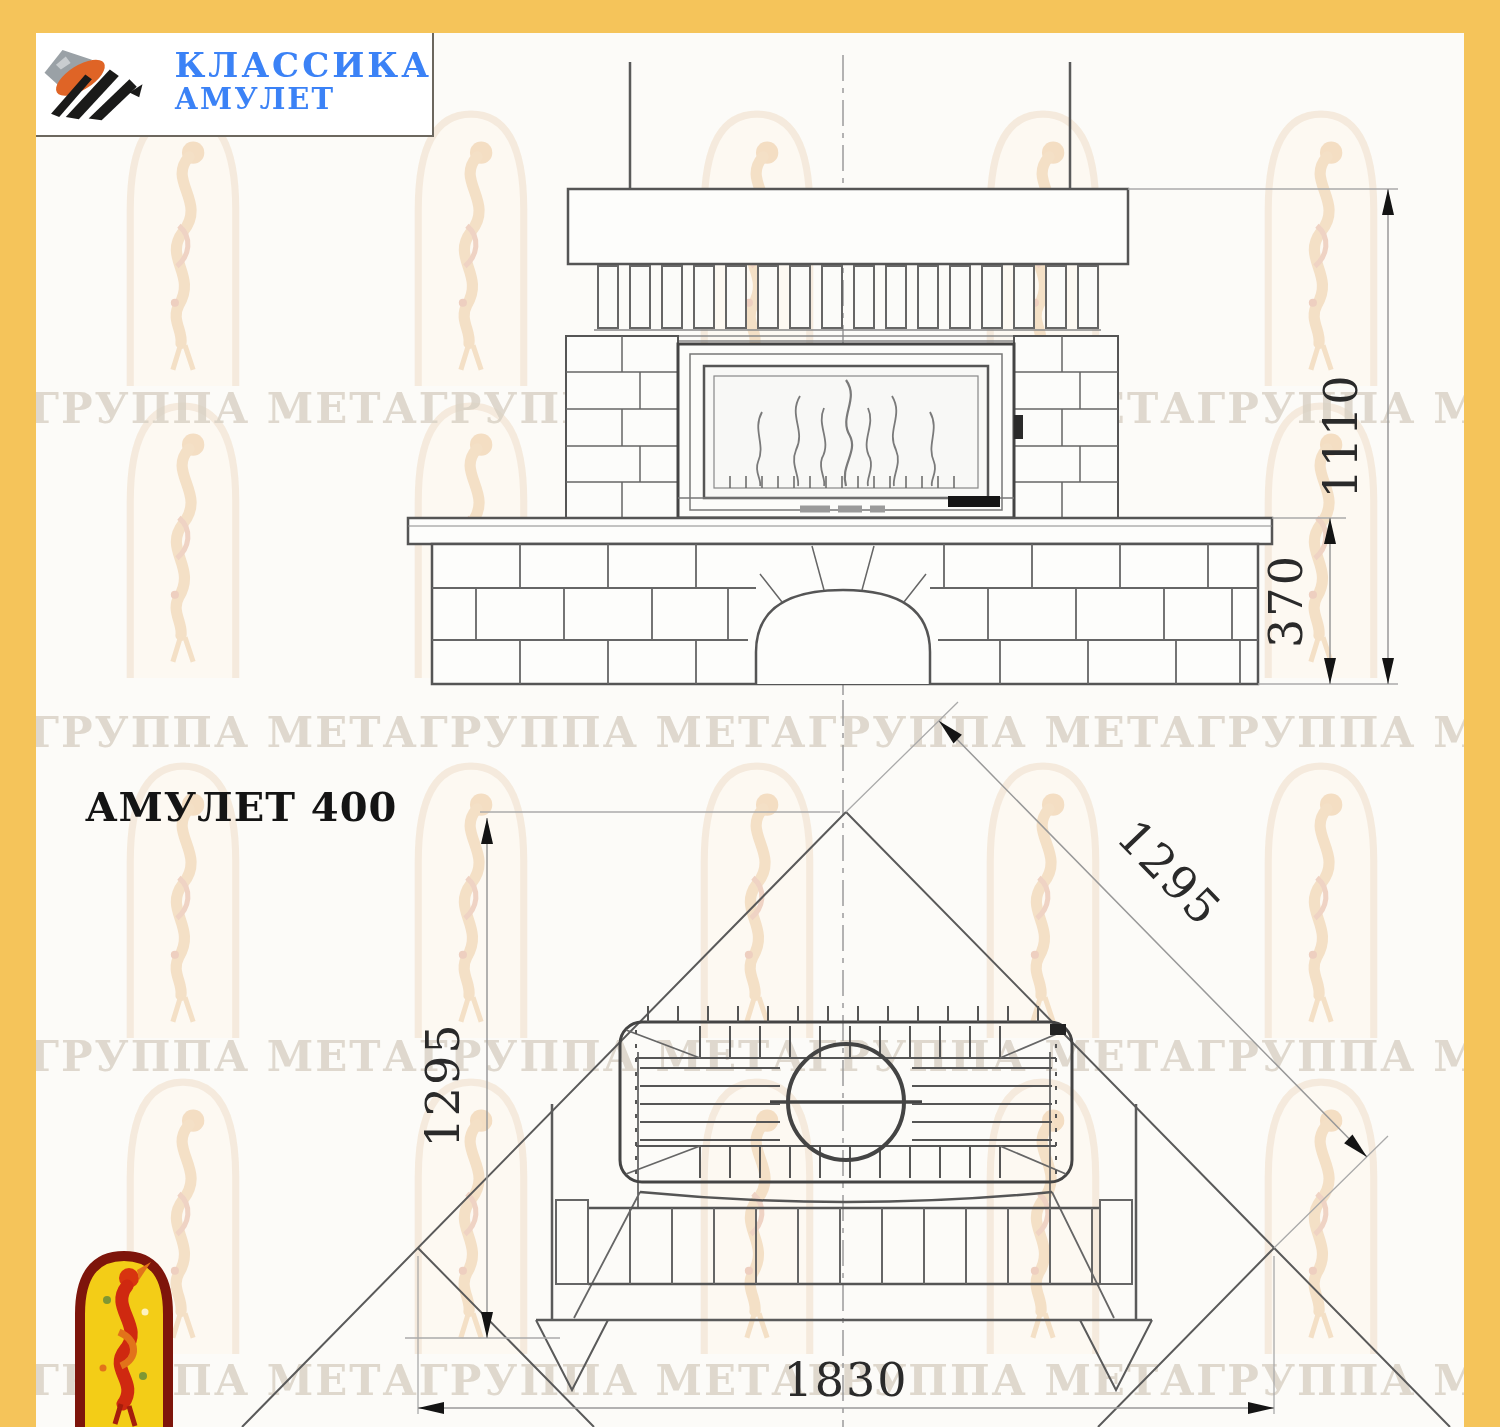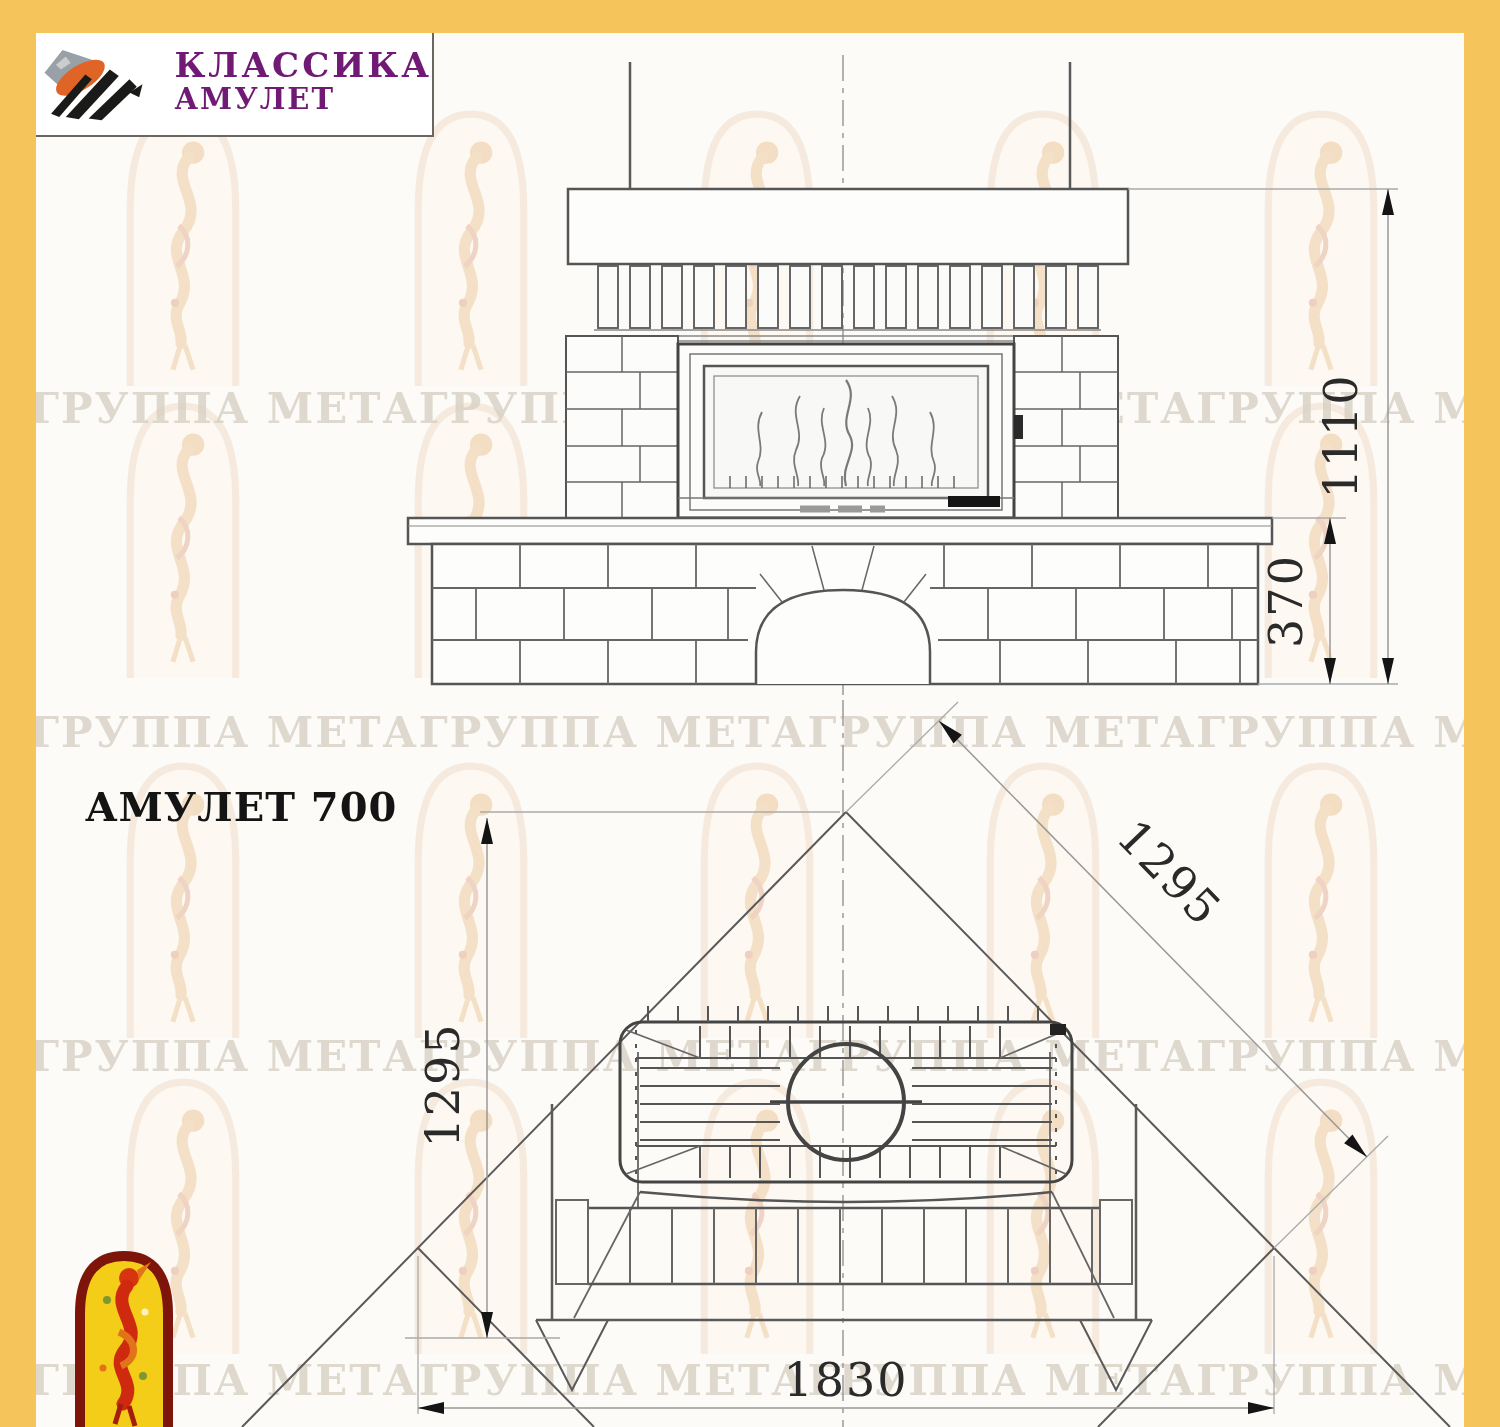--- a/index.html
+++ b/index.html
@@ -19,21 +19,21 @@
     font-size:42px; letter-spacing:2px; color:#d7cfc2; opacity:.78;
     white-space:nowrap; overflow:hidden;
   }
   #drawing{position:absolute;left:0;top:0;z-index:3;}
   #logo-box{
     position:absolute; left:28px; top:25px; width:402px; height:108px;
     background:#ffffff; border:2px solid #6c675e; z-index:4;
     display:flex; align-items:center;
   }
   #logo-graphic{margin-left:8px;}
-  #logo-text{margin-left:14px; color:#701a75; font-weight:bold; line-height:1.05;}
+  #logo-text{margin-left:14px; color:#3b82f6; font-weight:bold; line-height:1.05;}
   #logo-line1{font-size:34px; letter-spacing:3px;}
   #logo-line2{font-size:29px; letter-spacing:2px;}
   #model-title{
     position:absolute; left:85px; top:783px; z-index:4;
     font-size:40px; font-weight:bold; color:#141414; letter-spacing:1px;
   }
   #stork-emblem{position:absolute; left:73px; top:1248px; z-index:4;}
   svg text.dim{
     font-family:"DejaVu Serif", serif; font-size:46px; fill:#2a2a2a; letter-spacing:2px;
   }
@@ -204,21 +204,21 @@
       <polygon points="34,92 88,34 99,42 50,95" fill="#1a1a19"></polygon>
       <polygon points="62,94 112,46 121,55 78,96" fill="#1a1a19"></polygon>
       <polygon points="112,62 128,52 124,68" fill="#1a1a19"></polygon>
     </svg>
     <div id="logo-text">
       <div id="logo-line1">КЛАССИКА</div>
       <div id="logo-line2">АМУЛЕТ</div>
     </div>
   </div>
 
-  <div id="model-title">АМУЛЕТ 700</div>
+  <div id="model-title">АМУЛЕТ 400</div>
 
   <svg id="stork-emblem" width="102" height="185" viewBox="0 0 102 185">
     <path d="M7,185 L7,66 Q7,8 51,8 Q95,8 95,66 L95,185" fill="#f3cd17" stroke="#7e150b" stroke-width="10"></path>
     <circle cx="56" cy="30" r="10" fill="#d8340f"></circle>
     <polygon points="64,22 78,14 66,32" fill="#e2731a"></polygon>
     <path d="M54,38 C36,60 72,78 52,102 C36,122 66,134 50,156" stroke="#cf2910" stroke-width="13" fill="none" stroke-linecap="round"></path>
     <path d="M46,84 C64,92 66,110 48,118" stroke="#e2731a" stroke-width="7" fill="none"></path>
     <path d="M48,156 L42,176 M56,158 L62,178" stroke="#a51d0c" stroke-width="5" fill="none"></path>
     <circle cx="34" cy="52" r="4" fill="#7f9733"></circle>
     <circle cx="70" cy="128" r="4" fill="#7f9733"></circle>

